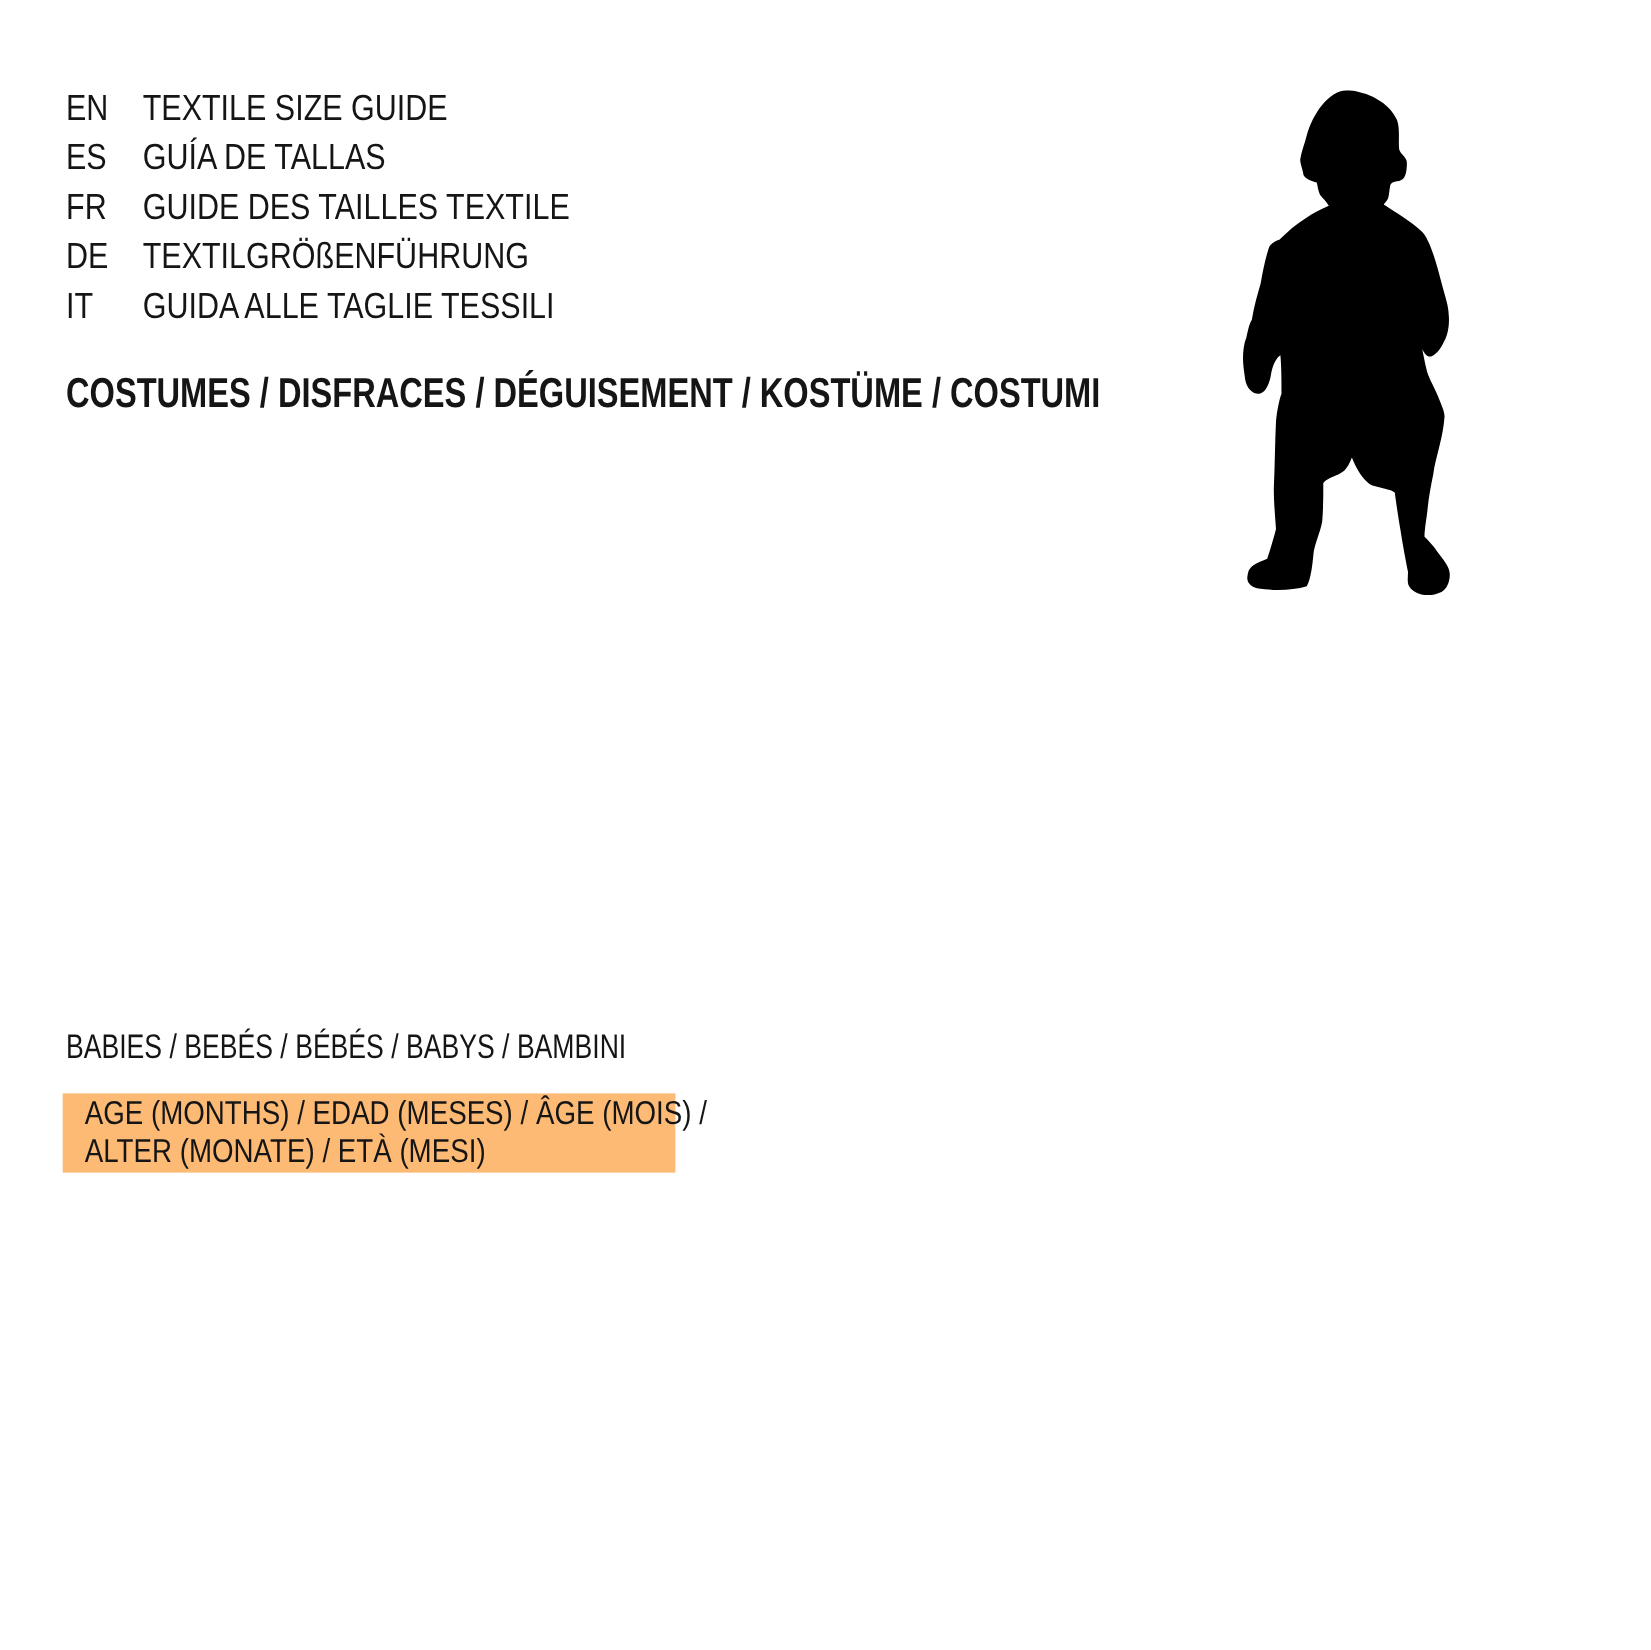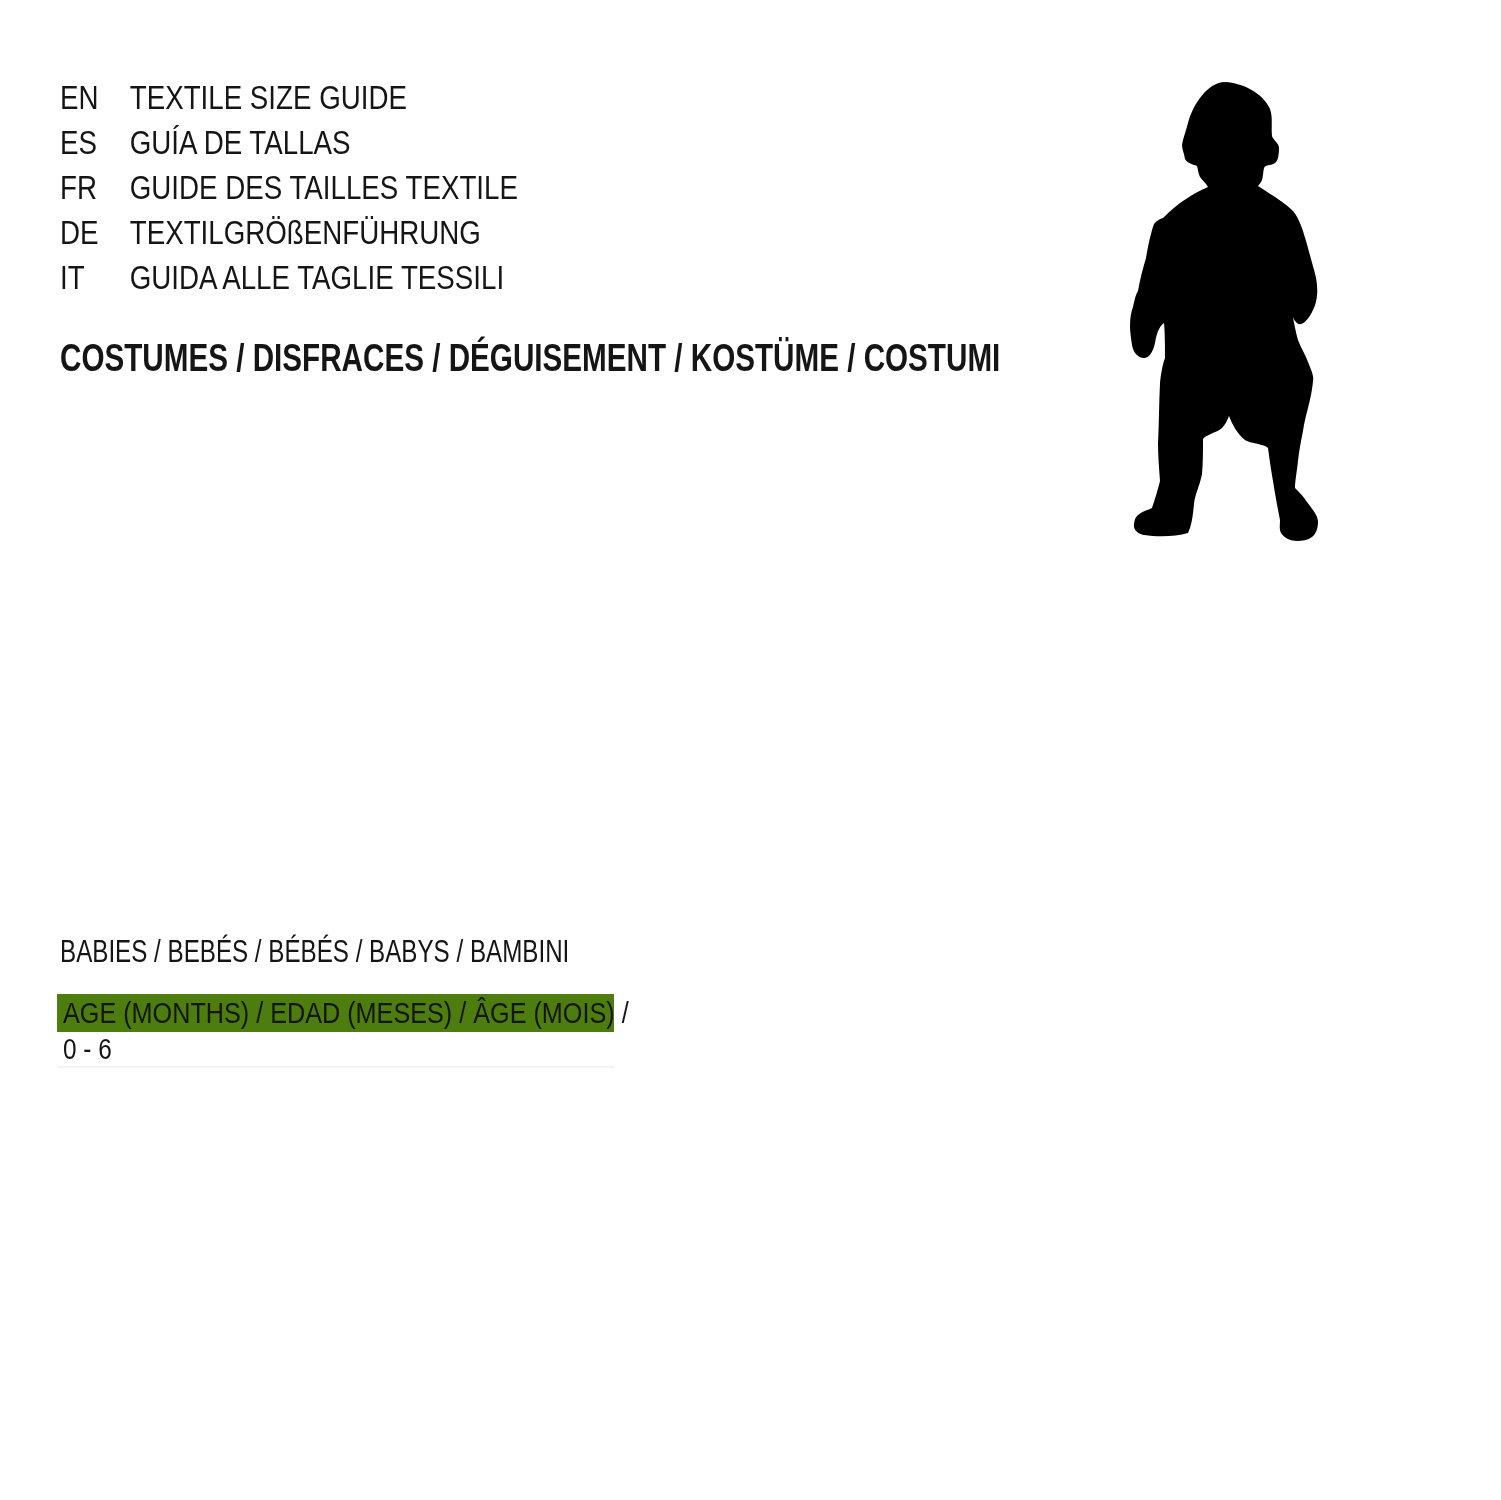--- a/index.html
+++ b/index.html
@@ -28,21 +28,21 @@
   
   .baby{position:absolute;left:1130px;top:82px;width:215px;height:463px;}
   
   .section-title{
     position:absolute;left:60px;top:932px;
     font-size:31px;line-height:40px;white-space:nowrap;
     transform:scaleX(0.78);transform-origin:0 0;
   }
   
   .size-table{position:absolute;left:57px;top:994px;width:557px;}
-  .table-header{background:#4d7c0f;padding:2px 0 2px 6px;}
+  .table-header{background:#fdba74;padding:2px 0 2px 20px;}
   .hline{font-size:30px;line-height:34px;height:34px;white-space:nowrap;overflow:visible;}
   .size-row{height:34px;line-height:34px;padding-left:6px;font-size:29px;white-space:nowrap;}
   .rows .size-row:nth-child(even){background:#f2f2f2;}
   
   .cx{display:inline-block;transform:scaleX(0.84);transform-origin:0 0;white-space:nowrap;}
 </style>
 </head>
 <body>
 
 <div class="canvas">
@@ -131,20 +131,21 @@
       C54,71 52,67 52,63
       C53,56 56,49 58,41
       C63,22 78,0 95,0 Z"></path>
   </svg>
 
   <div class="section-title">BABIES / BEBÉS / BÉBÉS / BABYS / BAMBINI</div>
 
   <div class="size-table">
     <div class="table-header">
       <div class="hline"><span class="cx">AGE (MONTHS) / EDAD (MESES) / ÂGE (MOIS) /</span></div>
+      <div class="hline"><span class="cx">ALTER (MONATE) / ETÀ (MESI)</span></div>
     </div>
     <div class="rows">
       <div class="size-row"><span class="cx">0 - 6</span></div>
       <div class="size-row"><span class="cx">6 - 12</span></div>
     </div>
   </div>
 
 </div>
 
 </body></html>

